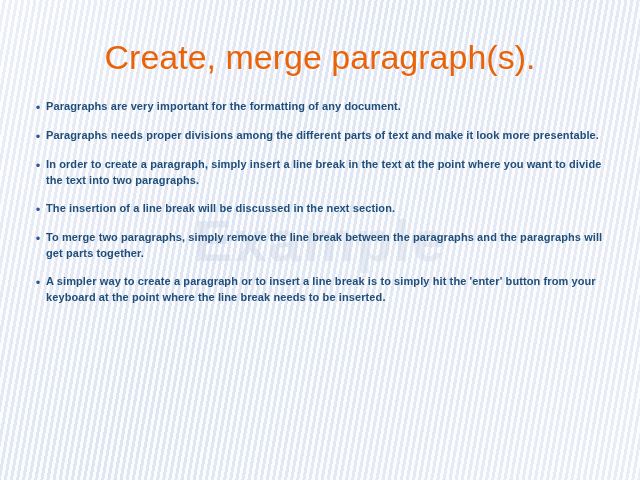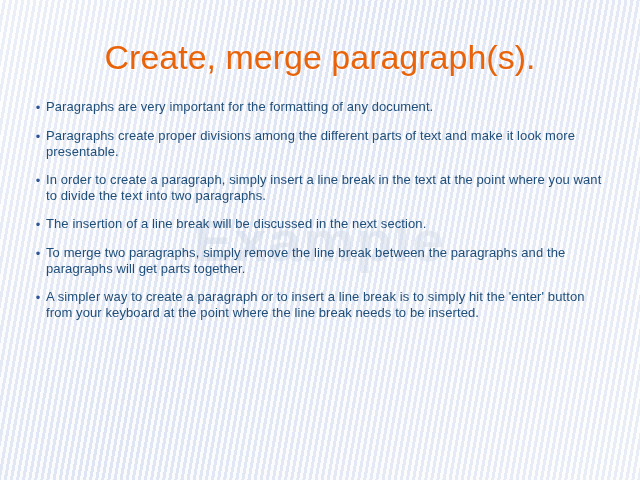--- a/index.html
+++ b/index.html
@@ -75,23 +75,23 @@
     color: #2f5597;
     font-size: 13px;
     line-height: 15px;
     width: 16px;
     flex: 0 0 16px;
     text-align: center;
     padding-top: 1px;
   }
   .bullet-text {
     color: #1f4e79;
-    font-size: 13px;
+    font-size: 11px;
     line-height: 15.5px;
-    font-weight: normal;
+    font-weight: bold;
     flex: 1;
     letter-spacing: 0.1px;
   }
 </style>
 </head>
 <body>
 
 <div class="slide">
 
   <div class="watermark">Example</div>
@@ -100,21 +100,21 @@
 
   <div class="body">
 
     <div class="bullet-row">
       <span class="bullet-mark">•</span>
       <span class="bullet-text">Paragraphs are very important for the formatting of any document.</span>
     </div>
 
     <div class="bullet-row">
       <span class="bullet-mark">•</span>
-      <span class="bullet-text">Paragraphs create proper divisions among the different parts of text and make it look more presentable.</span>
+      <span class="bullet-text">Paragraphs needs proper divisions among the different parts of text and make it look more presentable.</span>
     </div>
 
     <div class="bullet-row">
       <span class="bullet-mark">•</span>
       <span class="bullet-text">In order to create a paragraph, simply insert a line break in the text at the point where you want to divide the text into two paragraphs.</span>
     </div>
 
     <div class="bullet-row">
       <span class="bullet-mark">•</span>
       <span class="bullet-text">The insertion of a line break will be discussed in the next section.</span>

